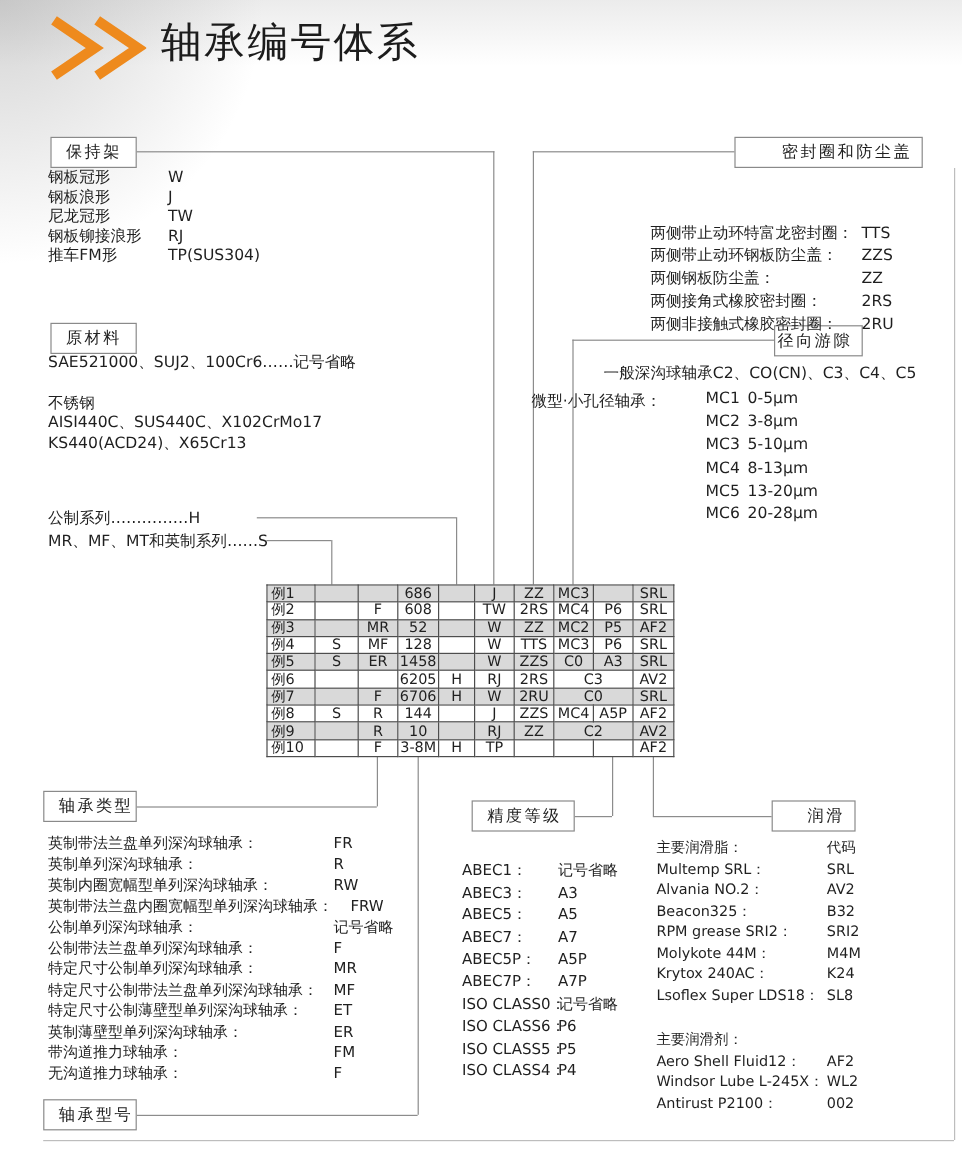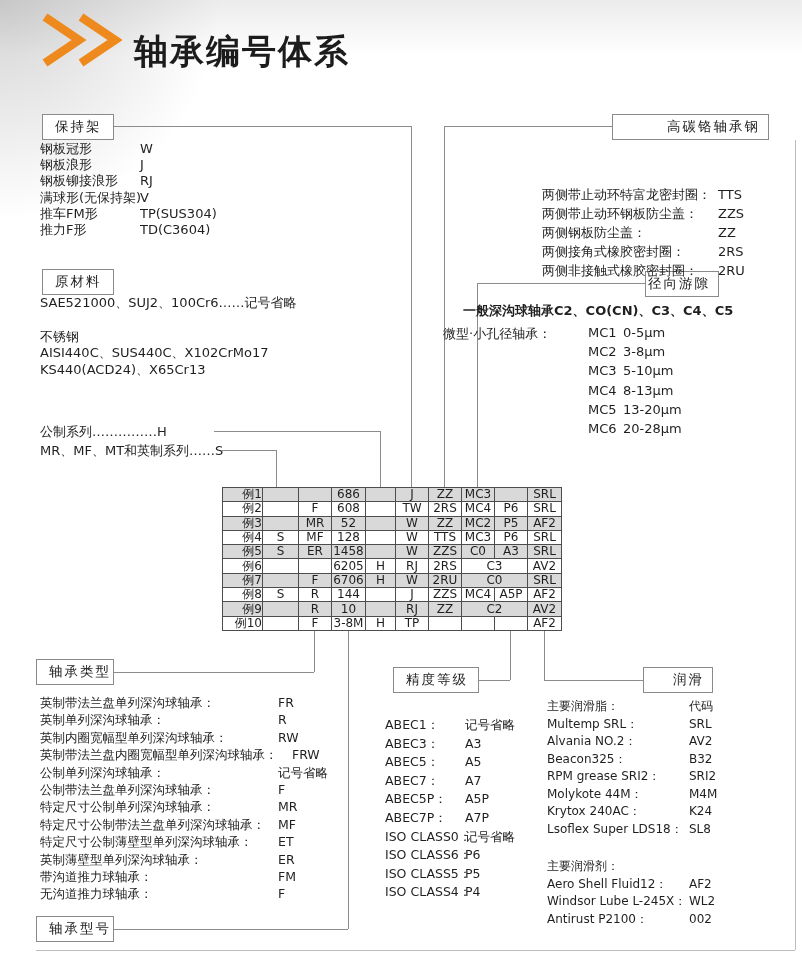--- a/index.html
+++ b/index.html
@@ -1,22 +1,22 @@
 <!DOCTYPE html>
 <html><head>
 <meta charset="utf-8">
 <style>
   html,body{margin:0;padding:0;background:#fff;}
   .page{position:relative;width:802px;height:959px;background:#fff;overflow:hidden;
         font-family:"DejaVu Sans","Liberation Sans",sans-serif;color:#1f1f1f;
         background-image:
           radial-gradient(circle at 0 0, rgba(140,140,140,.38), rgba(255,255,255,0) 220px),
           linear-gradient(to bottom, rgba(185,185,185,.28), rgba(255,255,255,0) 55px);}
-  #page-title{position:absolute;left:134px;top:13px;font-size:34px;font-weight:bold;
-        letter-spacing:2px;color:#1c1c1c;white-space:nowrap;margin-top:16px;}
+  #page-title{position:absolute;left:134px;top:13px;font-size:34px;font-weight:normal;
+        letter-spacing:2px;color:#1c1c1c;white-space:nowrap;}
   #chevrons{position:absolute;left:40px;top:13px;}
   .box{position:absolute;background:#fff;border:1px solid #8a8a8a;font-size:13.5px;
         letter-spacing:2px;display:flex;align-items:center;box-sizing:border-box;color:#222;white-space:nowrap;}
   .box.l{padding-left:12px;}
   .box.r{justify-content:flex-end;padding-right:8px;}
   .hline,.vline{position:absolute;background:#8c8c8c;}
   .hline{height:1px;}
   .vline{width:1px;}
   .pgline{background:#bdbdbd;}
   .pair-list{position:absolute;font-size:13px;}
@@ -29,50 +29,50 @@
   #type-list{left:40px;top:694px;width:310px;line-height:17.4px;font-size:12.5px;}
   #type-list .code{left:238px;}
   #prec-list{left:385px;top:716px;width:170px;line-height:18.6px;font-size:12.5px;}
   #prec-list .code{left:80px;}
   #lube-list{left:547px;top:698px;width:240px;line-height:17.5px;font-size:12px;}
   #lube-list .code{left:142px;}
   #lube-list .spacer{height:20px;}
   #material-block{position:absolute;left:40px;top:295px;font-size:13px;line-height:16.8px;white-space:nowrap;}
   #material-block .blank{height:16.8px;}
   #clearance-block{position:absolute;left:443px;top:302px;font-size:13px;white-space:nowrap;}
-  #clearance-intro{margin-left:20px;height:21px;font-weight:bold;}
+  #clearance-intro{margin-left:60px;height:21px;}
   #clearance-micro{position:absolute;left:0;top:23px;}
   #mc-list{position:absolute;left:145px;top:21px;line-height:19.2px;}
   #mc-list .mc-code{display:inline-block;width:35px;}
   .series{position:absolute;left:40px;font-size:13px;white-space:nowrap;}
   #series-metric{top:423px;}
   #series-inch{top:442px;}
   #ex-table{position:absolute;left:222px;top:487px;border-collapse:collapse;table-layout:fixed;
         width:339px;font-size:12px;}
   #ex-table td{border:1px solid #4d4d4d;text-align:center;padding:0;height:13.3px;
         line-height:13px;overflow:hidden;}
-  #ex-table td.lbl{text-align:right;padding-left:3px;}
+  #ex-table td.lbl{text-align:left;padding-left:3px;}
   #ex-table tr.shade td{background:#d9d9d9;}
 </style>
 </head>
 <body>
 
 <div class="page">
 
   <svg id="chevrons" width="82" height="54" viewBox="0 0 82 54">
     <path d="M5 4 L39 27 L5 50" fill="none" stroke="#EE8A1D" stroke-width="8.5"></path>
     <path d="M41 4 L75 27 L41 50" fill="none" stroke="#EE8A1D" stroke-width="8.5"></path>
   </svg>
   <div id="page-title">轴承编号体系</div>
 
   <div class="box l" style="left:42px;top:114px;width:72px;height:26px;">
       <span>保持架</span>
     </div>
   <div class="box r" style="left:612px;top:114px;width:157px;height:26px;">
-      <span>高碳铬轴承钢</span>
+      <span>密封圈和防尘盖</span>
     </div>
   <div class="box l" style="left:42px;top:269px;width:72px;height:26px;">
       <span>原材料</span>
     </div>
   <div class="box r" style="left:645px;top:271px;width:74px;height:26px;">
       <span>径向游隙</span>
     </div>
   <div class="box l" style="left:36px;top:659px;width:78px;height:26px;">
       <span>轴承类型</span>
     </div>
@@ -104,24 +104,23 @@
   <div class="hline" style="left:479px;top:680px;width:31px;"></div>
   <div class="vline" style="left:544px;top:630px;height:50px;"></div>
   <div class="hline" style="left:544px;top:680px;width:99px;"></div>
 
   <div class="vline pgline" style="left:795px;top:140px;height:810px;"></div>
   <div class="hline pgline" style="left:36px;top:950px;width:759px;"></div>
 
   <div id="cage-list" class="pair-list">
       <div class="row"><span>钢板冠形</span><span class="code">W</span></div>
       <div class="row"><span>钢板浪形</span><span class="code">J</span></div>
+      <div class="row"><span>尼龙冠形</span><span class="code">TW</span></div>
       <div class="row"><span>钢板铆接浪形</span><span class="code">RJ</span></div>
-      <div class="row"><span>满球形(无保持架)</span><span class="code">V</span></div>
       <div class="row"><span>推车FM形</span><span class="code">TP(SUS304)</span></div>
-      <div class="row"><span>推力F形</span><span class="code">TD(C3604)</span></div>
     </div>
   <div id="seal-list" class="pair-list">
       <div class="row"><span>两侧带止动环特富龙密封圈：</span><span class="code">TTS</span></div>
       <div class="row"><span>两侧带止动环钢板防尘盖：</span><span class="code">ZZS</span></div>
       <div class="row"><span>两侧钢板防尘盖：</span><span class="code">ZZ</span></div>
       <div class="row"><span>两侧接角式橡胶密封圈：</span><span class="code">2RS</span></div>
       <div class="row"><span>两侧非接触式橡胶密封圈：</span><span class="code">2RU</span></div>
     </div>
   <div id="material-block">
       <div>SAE521000、SUJ2、100Cr6……记号省略</div>

